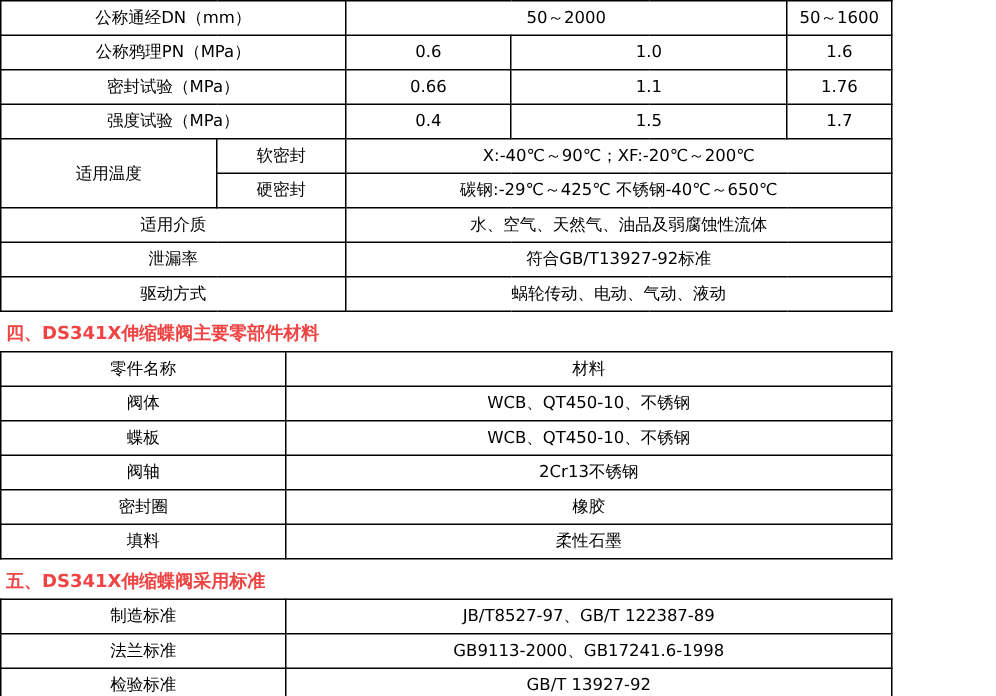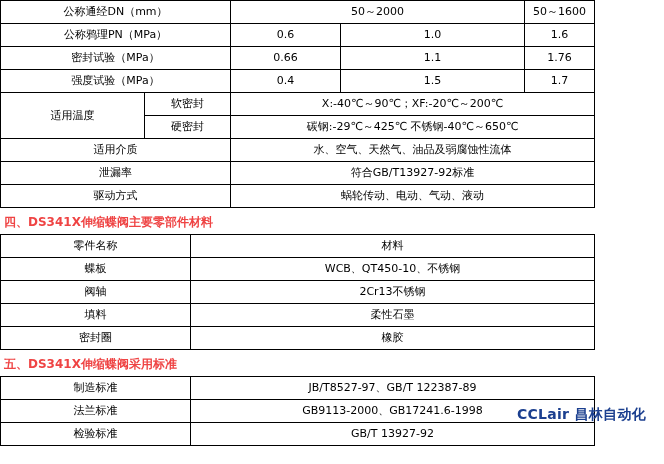--- a/index.html
+++ b/index.html
@@ -139,34 +139,38 @@
     <colgroup>
       <col style="width:190px">
       <col style="width:404px">
     </colgroup>
     <tbody>
       <tr>
         <td>零件名称</td>
         <td>材料</td>
       </tr>
       <tr>
+        <td>阀体</td>
+        <td>WCB、QT450-10、不锈钢</td>
+      </tr>
+      <tr>
         <td>蝶板</td>
         <td>WCB、QT450-10、不锈钢</td>
       </tr>
       <tr>
         <td>阀轴</td>
         <td>2Cr13不锈钢</td>
       </tr>
       <tr>
+        <td>密封圈</td>
+        <td>橡胶</td>
+      </tr>
+      <tr>
         <td>填料</td>
         <td>柔性石墨</td>
-      </tr>
-      <tr>
-        <td>密封圈</td>
-        <td>橡胶</td>
       </tr>
     </tbody>
   </table>
 
   <div class="section-title">五、DS341X伸缩蝶阀采用标准</div>
 
   <table class="spec t3">
     <colgroup>
       <col style="width:190px">
       <col style="width:404px">
@@ -180,18 +184,14 @@
         <td>法兰标准</td>
         <td>GB9113-2000、GB17241.6-1998</td>
       </tr>
       <tr>
         <td>检验标准</td>
         <td>GB/T 13927-92</td>
       </tr>
     </tbody>
   </table>
 
-  <div class="brand">
-    <span class="en">CCLair</span>
-    <span class="cn">昌林自动化</span>
-  </div>
 
 </div>
 
 </body></html>

